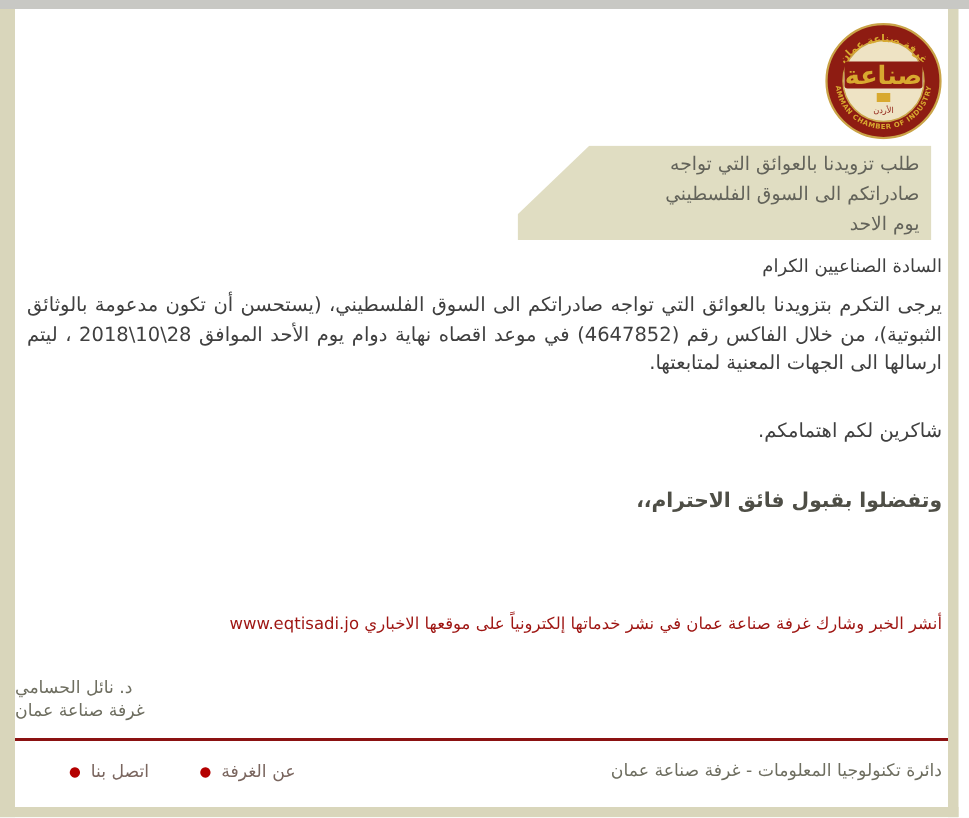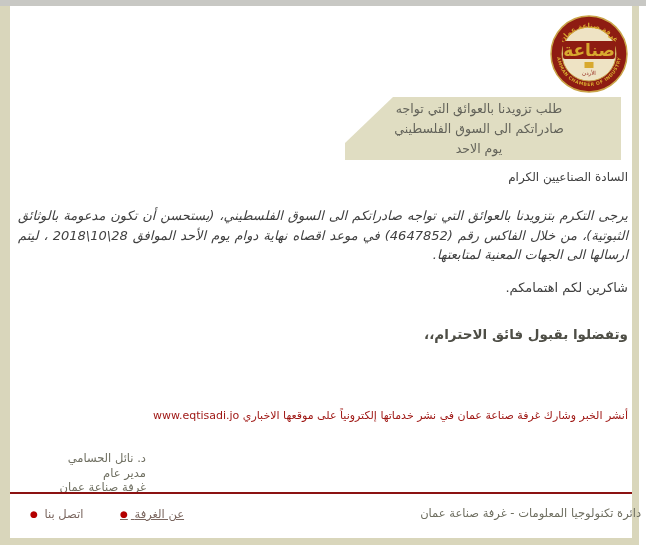--- a/index.html
+++ b/index.html
@@ -14,45 +14,45 @@
   .strip-bottom{left:0;top:538px;width:639px;height:7px;background:#d9d6bb;}
 
   
   .logo{position:absolute;left:550px;top:15px;width:78px;height:78px;}
 
   
   .header-box{
     position:absolute;left:345px;top:97px;width:276px;height:63px;
     background:#e0ddc2;
     clip-path:polygon(48px 0, 100% 0, 100% 100%, 0 100%, 0 46px);
-    direction:rtl;text-align:center;
+    direction:rtl;text-align:right;
     color:#63635a;font-size:12.5px;line-height:20px;
     padding:2px 8px 0 0;box-sizing:border-box;
     white-space:pre-line;
   }
 
   .rtl-block{position:absolute;left:18px;right:18px;direction:rtl;text-align:right;color:#404040;}
   .salutation{top:169px;font-size:12px;line-height:16px;}
-  .body-par{top:206px;font-size:13px;line-height:19.5px;text-align:justify;font-style:italic;}
+  .body-par{top:194px;font-size:13px;line-height:19.5px;text-align:justify;}
   .thanks{top:280px;font-size:13px;}
   .closing{top:326px;font-size:13.5px;font-weight:bold;color:#4e4e46;}
   .promo{top:409px;font-size:11px;color:#9e1512;}
   .promo .url{color:#9e1512;text-decoration:none;}
 
-  .signature{position:absolute;left:10px;top:451px;width:112px;text-align:right;
-    direction:rtl;color:#6e6e60;font-size:11.5px;line-height:14.5px;padding-left:24px;}
+  .signature{position:absolute;left:10px;top:451px;width:112px;text-align:left;
+    direction:rtl;color:#6e6e60;font-size:11.5px;line-height:14.5px;}
 
   .red-rule{position:absolute;left:10px;top:492px;width:622px;height:2px;background:#8b1212;}
 
-  .footer-dept{position:absolute;right:5px;top:506px;direction:rtl;text-align:right;
+  .footer-dept{position:absolute;right:18px;top:506px;direction:rtl;text-align:right;
     color:#6e6e60;font-size:11.5px;}
   .footer-link{position:absolute;top:507px;font-size:11.5px;color:#7a665f;cursor:pointer;white-space:nowrap;}
   .footer-link .bullet{color:#b40000;font-size:9px;vertical-align:1px;margin-right:3px;}
-  .link-about{left:120px;text-decoration:underline;}
-  .link-contact{left:30px;}
+  .link-about{left:133px;}
+  .link-contact{left:46px;}
 </style>
 </head>
 <body>
 
 <div class="screen">
 
   <div class="strip strip-top"></div>
   <div class="strip strip-left"></div>
   <div class="strip strip-right"></div>
   <div class="strip strip-bottom"></div>
@@ -90,21 +90,20 @@
 
   <div class="rtl-block closing">وتفضلوا بقبول فائق الاحترام،،</div>
 
   <div class="rtl-block promo">
     <span>أنشر الخبر وشارك غرفة صناعة عمان في نشر خدماتها إلكترونياً على موقعها الاخباري</span>
     <a class="url" href="#">www.eqtisadi.jo</a>
   </div>
 
   <div class="signature">
     <div>د. نائل الحسامي</div>
-    <div>مدير عام</div>
     <div>غرفة صناعة عمان</div>
   </div>
 
   <div class="red-rule"></div>
 
   <div class="footer-dept">دائرة تكنولوجيا المعلومات - غرفة صناعة عمان</div>
 
   <div class="footer-link link-about">
     <span class="bullet">●</span>
     <span>عن الغرفة</span>

